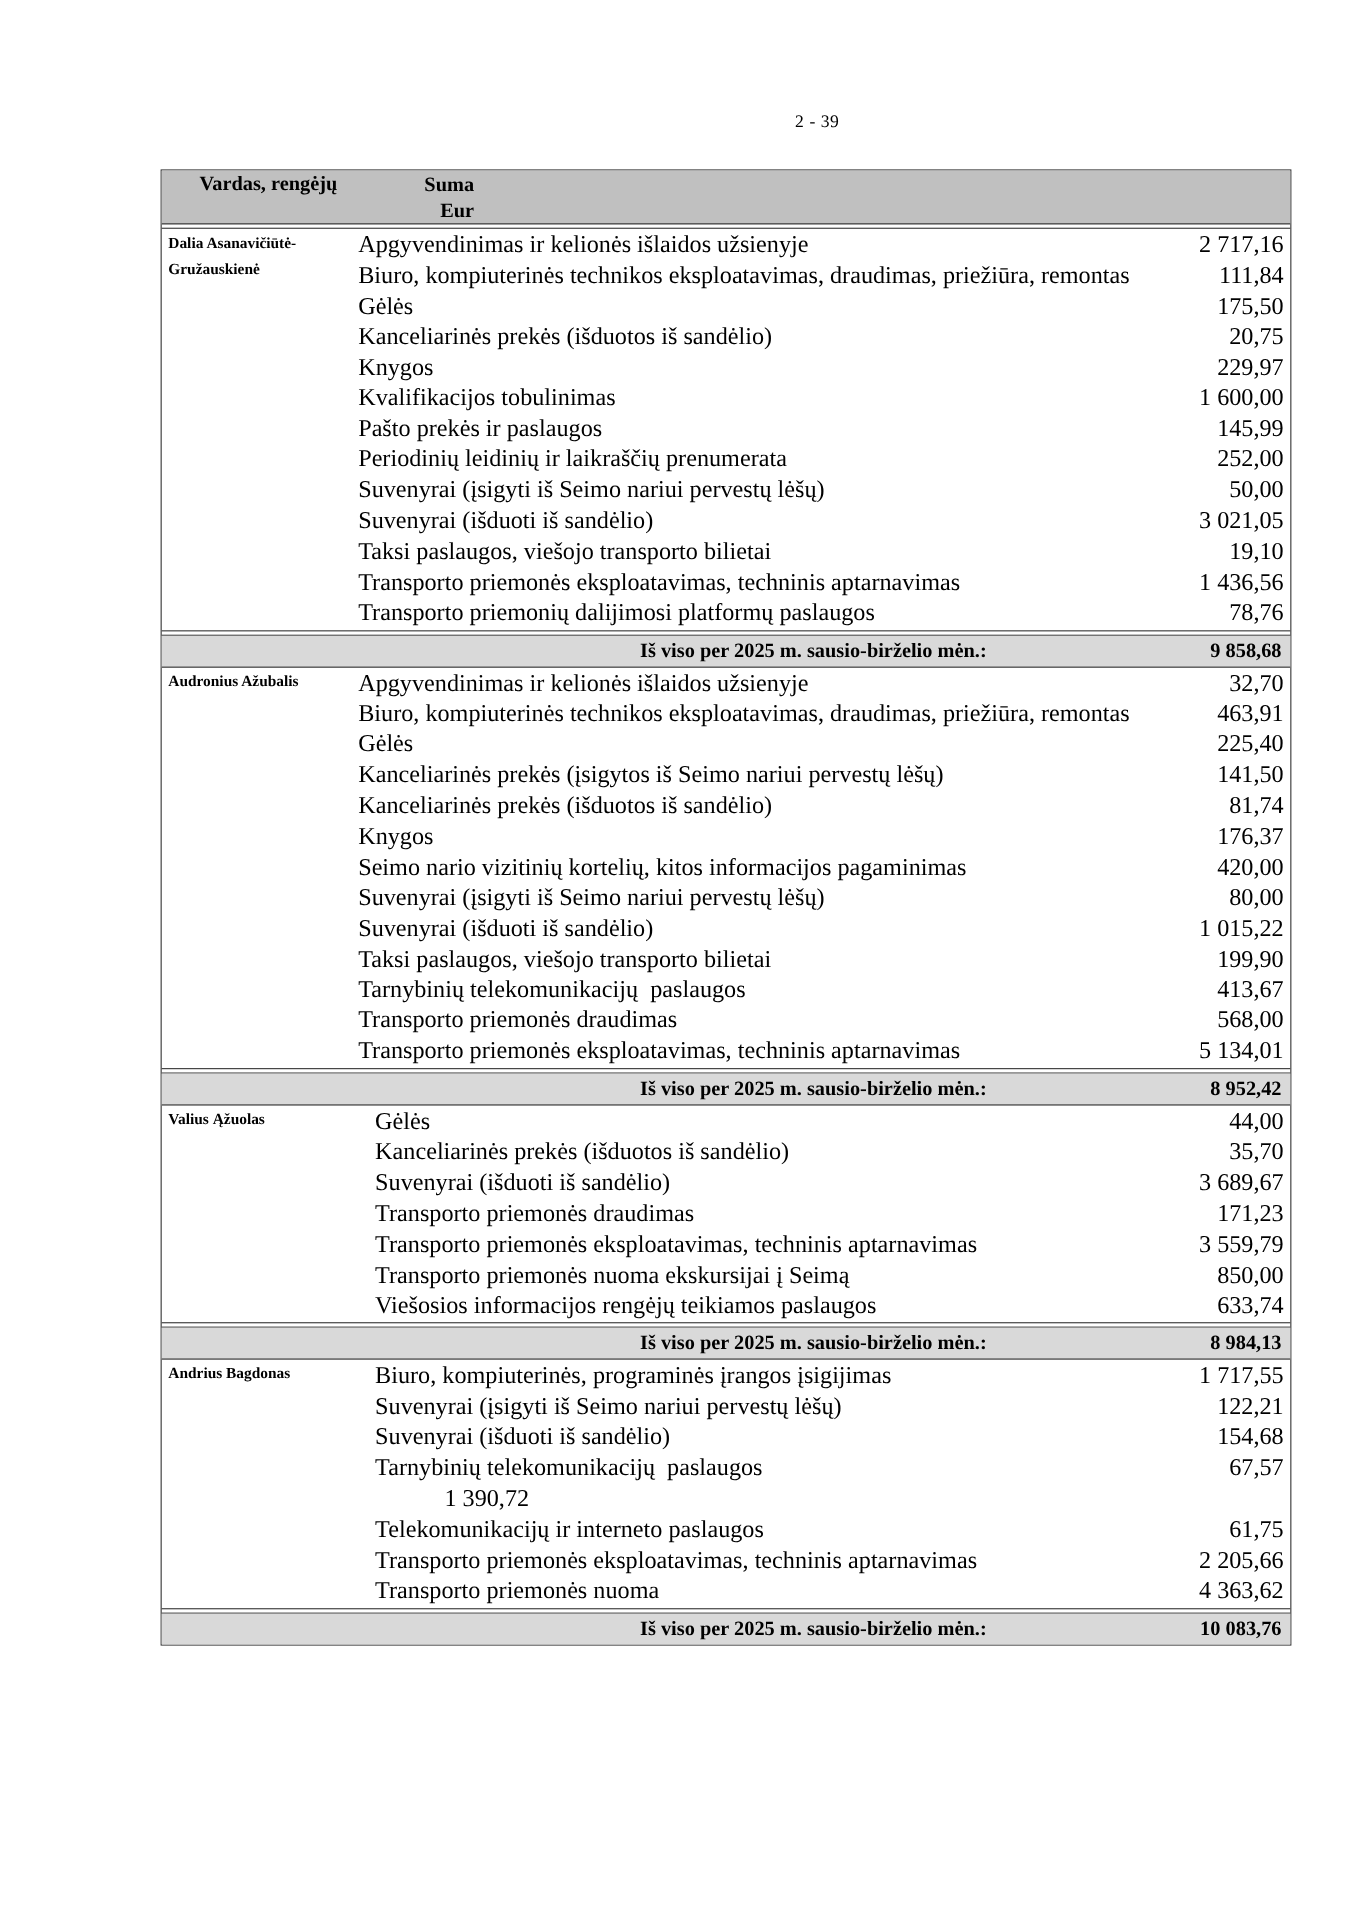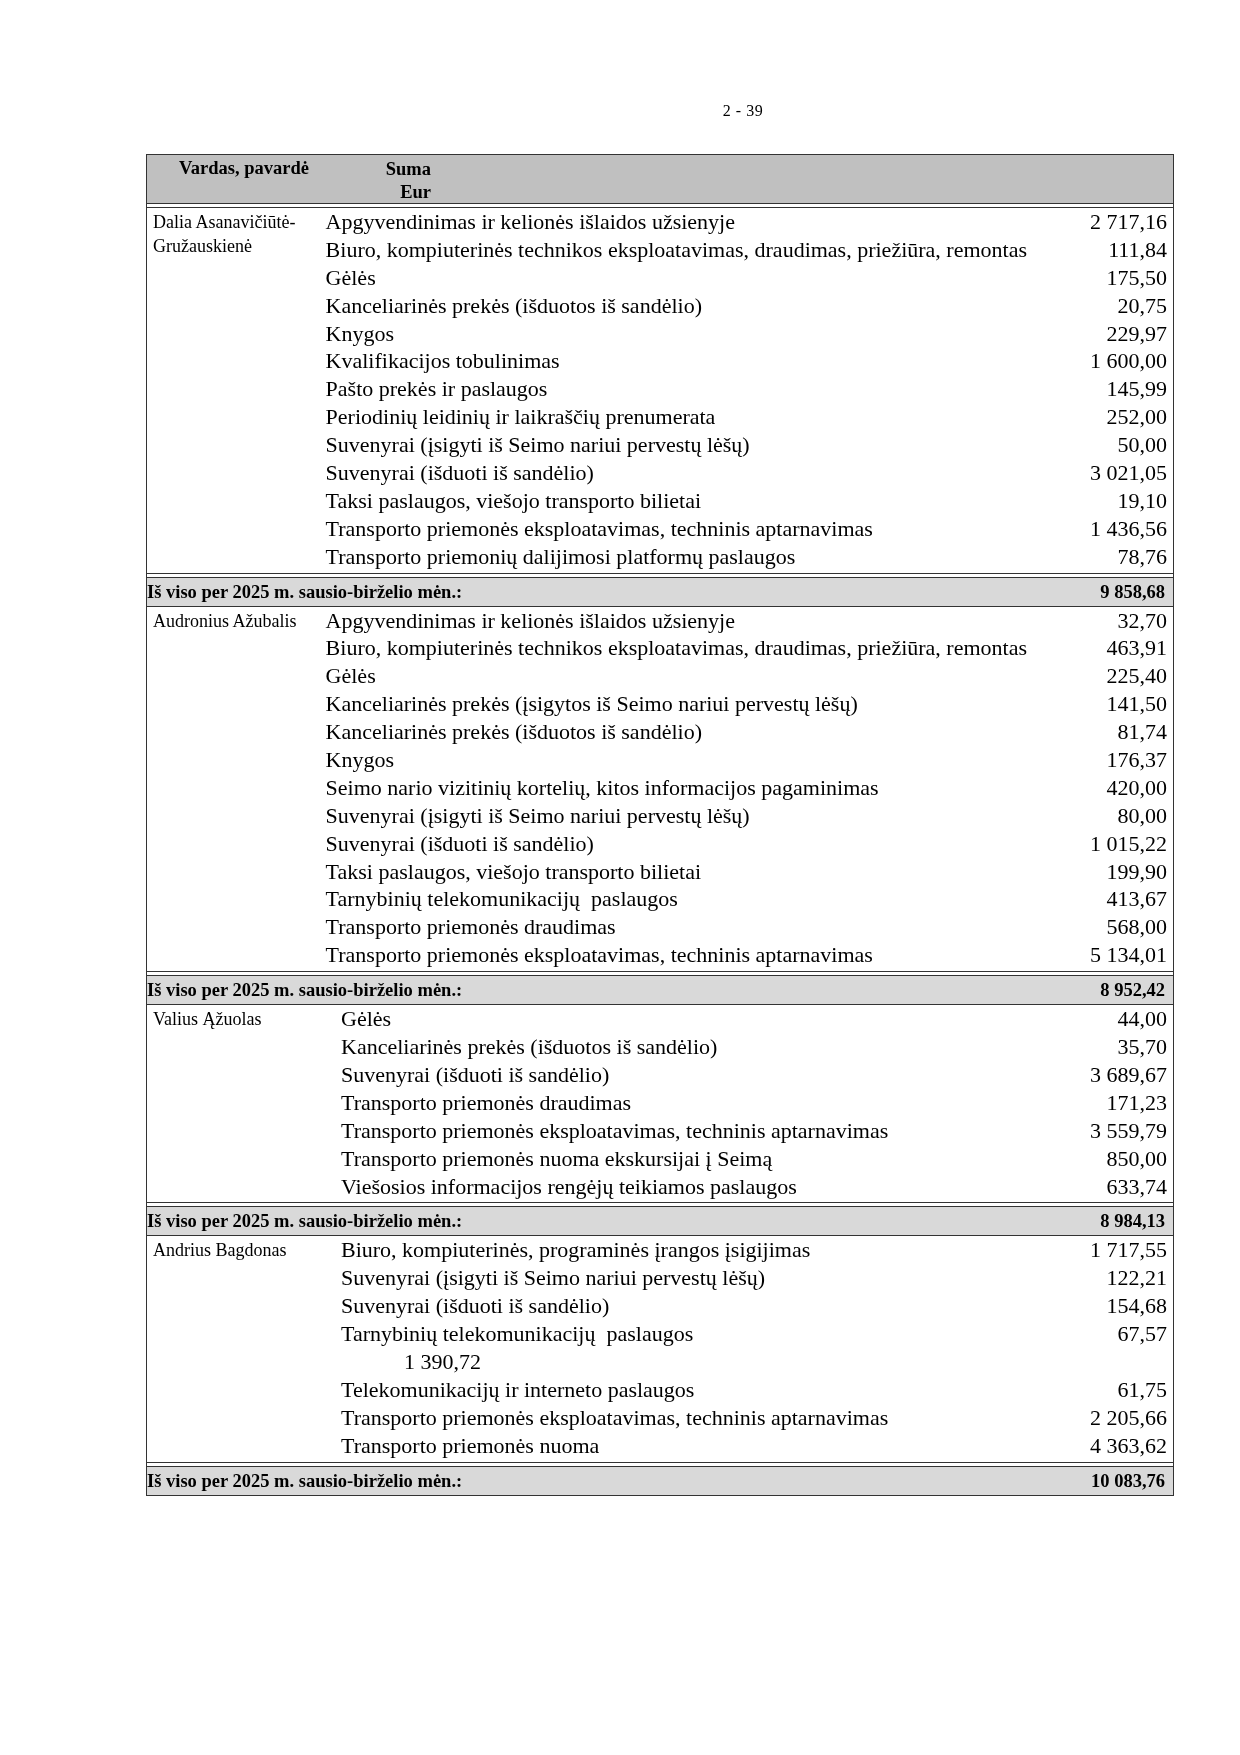--- a/index.html
+++ b/index.html
@@ -5,40 +5,40 @@
   html, body { margin: 0; padding: 0; background: #ffffff; }
   body { width: 1240px; height: 1755px; position: relative; font-family: "Liberation Serif", "DejaVu Serif", serif; color: #000; }
   .page-number { position: absolute; top: 102px; left: 0; width: 1486px; text-align: center; font-size: 16px; letter-spacing: 0.5px; }
   .tbl { position: absolute; left: 146px; top: 154px; width: 1028px; border: 1.5px solid #333; box-sizing: border-box; }
   .hdr { display: flex; background: #c0c0c0; height: 49px; border-bottom: 1.5px solid #333; font-weight: bold; font-size: 18.5px; box-sizing: border-box; }
   .hdr .c1 { width: 194px; text-align: center; padding-top: 3px; }
   .hdr .c2 { flex: 1; padding-left: 6px; padding-top: 3px; }
   .hdr .c3 { width: 90px; text-align: right; padding-right: 6px; padding-top: 3px; line-height: 23px; }
   .gap { height: 3px; border-bottom: 1.5px solid #333; }
   .section { display: flex; }
-  .section .name { width: 194px; font-weight: normal; font-size: 18px; padding-left: 6px; box-sizing: border-box; line-height: 24px; padding-top: 2px; }
+  .section .name { width: 194px; font-weight: bold; font-size: 14px; padding-left: 6px; box-sizing: border-box; line-height: 24px; padding-top: 2px; }
   .section .rows { flex: 1; }
   .row { display: flex; height: 27.9px; font-size: 22px; line-height: 27.9px; }
   .row .desc { flex: 1; padding-left: 0px; white-space: pre; }
   .row .amt { width: 140px; text-align: right; padding-right: 6px; }
   .dbl { height: 3px; border-top: 1.5px solid #333; border-bottom: 1.5px solid #333; margin-top: 2px; }
   .total { display: flex; background: #d9d9d9; height: 28px; line-height: 28px; font-weight: bold; font-size: 18.5px; border-bottom: 1.5px solid #333; }
-  .total .tlabel { flex: 1; padding-right: 128px; }
+  .total .tlabel { flex: 1; text-align: right; padding-right: 128px; }
   .total .tamt { width: 140px; text-align: right; padding-right: 8px; }
   .section + .dbl { }
   .last-total { border-bottom: none; }
 </style>
 </head>
 <body>
 
 <div class="page-number">2 - 39</div>
 
 <div class="tbl">
   <div class="hdr">
-    <div class="c1">Vardas, pavardė</div>
+    <div class="c1">Vardas, rengėjų</div>
     <div class="c3">
       <div>Suma</div>
       <div>Eur</div>
     </div>
   </div>
   <div class="gap"></div>
   <div id="sections">
       <div class="section">
         <div class="name">Dalia Asanavičiūtė-Gružauskienė</div>
         <div class="rows">

